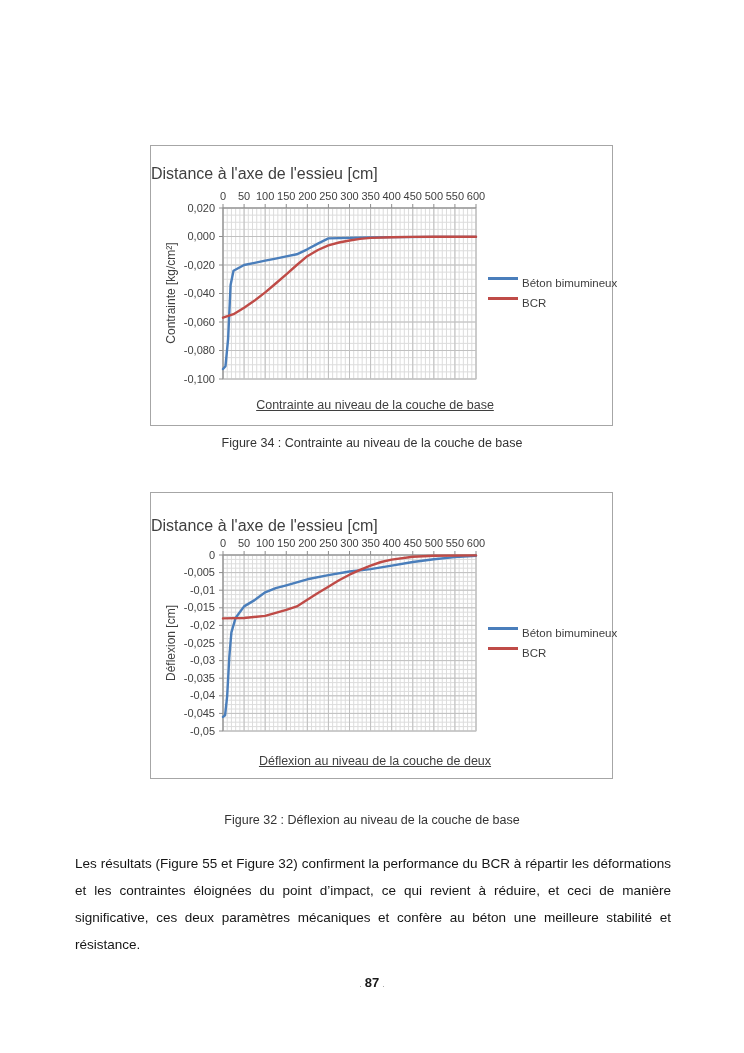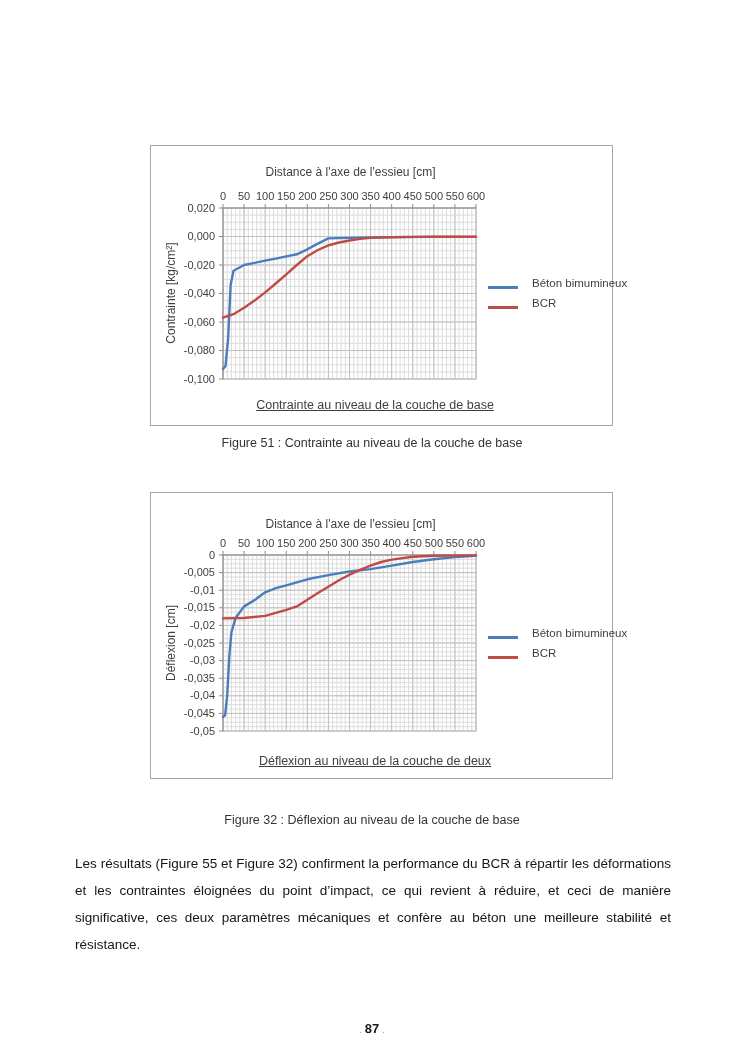--- a/index.html
+++ b/index.html
@@ -9,56 +9,56 @@
   }
   .figure-box {
     position:absolute; background:#ffffff; border:1px solid #a6a6a6;
   }
   #fig1 { left:150px; top:145px; width:461px; height:279px; }
   #fig2 { left:150px; top:492px; width:461px; height:285px; }
   .chart { position:absolute; left:0; top:0; width:100%; height:100%; }
   .chart svg { position:absolute; left:0; top:0; }
   .chart svg text { font-family:"Liberation Sans", sans-serif; font-size:11px; fill:#3f3f3f; }
   .x-axis-title {
-    position:absolute; left:0; width:399px; text-align:center;
-    font-size:12px; color:#3f3f3f; white-space:nowrap;
+    position:absolute; left:0; width:399px; text-align:left;
+    font-size:16px; color:#3f3f3f; white-space:nowrap;
   }
   #fig1 .x-axis-title { top:19px; }
   #fig2 .x-axis-title { top:24px; }
   .y-axis-title {
     position:absolute; white-space:nowrap; font-size:12px; color:#3f3f3f;
     transform:translate(-50%,-50%) rotate(-90deg);
   }
   #fig1 .y-axis-title { left:20px; top:147px; }
   #fig2 .y-axis-title { left:20px; top:150px; }
   .chart-bottom-title {
     position:absolute; left:0; width:448px; text-align:center;
     font-size:12.5px; color:#3f3f3f; white-space:nowrap;text-decoration:underline;
   }
   #fig1 .chart-bottom-title { top:252px; }
   #fig2 .chart-bottom-title { top:261px; }
   .legend { position:absolute; left:337px; display:flex; flex-direction:column; gap:8px; }
   #fig1 .legend { top:131px; }
   #fig2 .legend { top:134px; }
-  .legend-item { display:flex; align-items:flex-end;gap:10px; }
+  .legend-item { display:flex; align-items:flex-start; }
   .swatch { display:inline-block; width:30px; height:3px; background:#888; }
   .legend-label { font-size:11.5px; color:#3f3f3f; margin-left:4px; white-space:nowrap; }
   .figure-caption {
     position:absolute; left:0; width:744px; text-align:center;
     font-size:12.5px; color:#333333;
   }
   #caption1 { top:436px; }
   #caption2 { top:789px;margin-top:24px; }
   .body-paragraph {
     position:absolute; left:75px; top:836px; width:596px;
     font-size:13.5px; line-height:27px; text-align:justify; color:#151515;
   }
   .page-number {
     position:absolute; left:0; top:975px; width:744px; text-align:center;
-    font-size:13px; color:#1a1a1a;margin-top:46px;
+    font-size:13px; color:#1a1a1a;
   }
   .page-number .pn-core { font-weight:bold; }
   .page-number .pn-dot { color:#9a9a9a; font-size:9px; vertical-align:baseline; padding:0 3px; }
 </style>
 </head>
 <body>
 
 <div class="page">
 
   <div class="figure-box" id="fig1">
@@ -224,21 +224,21 @@
           <span class="legend-label">Béton bimumineux</span>
         </div>
         <div class="legend-item">
           <span class="swatch" style="background-color: rgb(191, 75, 71);"></span>
           <span class="legend-label">BCR</span>
         </div>
       </div>
       <div class="chart-bottom-title">Contrainte au niveau de la couche de base</div>
     </div>
   </div>
-  <div class="figure-caption" id="caption1">Figure 51 : Contrainte au niveau de la couche de base</div>
+  <div class="figure-caption" id="caption1">Figure 34 : Contrainte au niveau de la couche de base</div>
 
   <div class="figure-box" id="fig2">
     <div class="chart">
         <svg width="461" height="285" viewBox="0 0 461 285">
           <line x1="72" y1="62" x2="72" y2="238" stroke="#dcdcdc" stroke-width="1"></line>
           <line x1="76.21666666666667" y1="62" x2="76.21666666666667" y2="238" stroke="#dcdcdc" stroke-width="1"></line>
           <line x1="80.43333333333334" y1="62" x2="80.43333333333334" y2="238" stroke="#dcdcdc" stroke-width="1"></line>
           <line x1="84.65" y1="62" x2="84.65" y2="238" stroke="#dcdcdc" stroke-width="1"></line>
           <line x1="88.86666666666667" y1="62" x2="88.86666666666667" y2="238" stroke="#dcdcdc" stroke-width="1"></line>
           <line x1="93.08333333333333" y1="62" x2="93.08333333333333" y2="238" stroke="#dcdcdc" stroke-width="1"></line>

